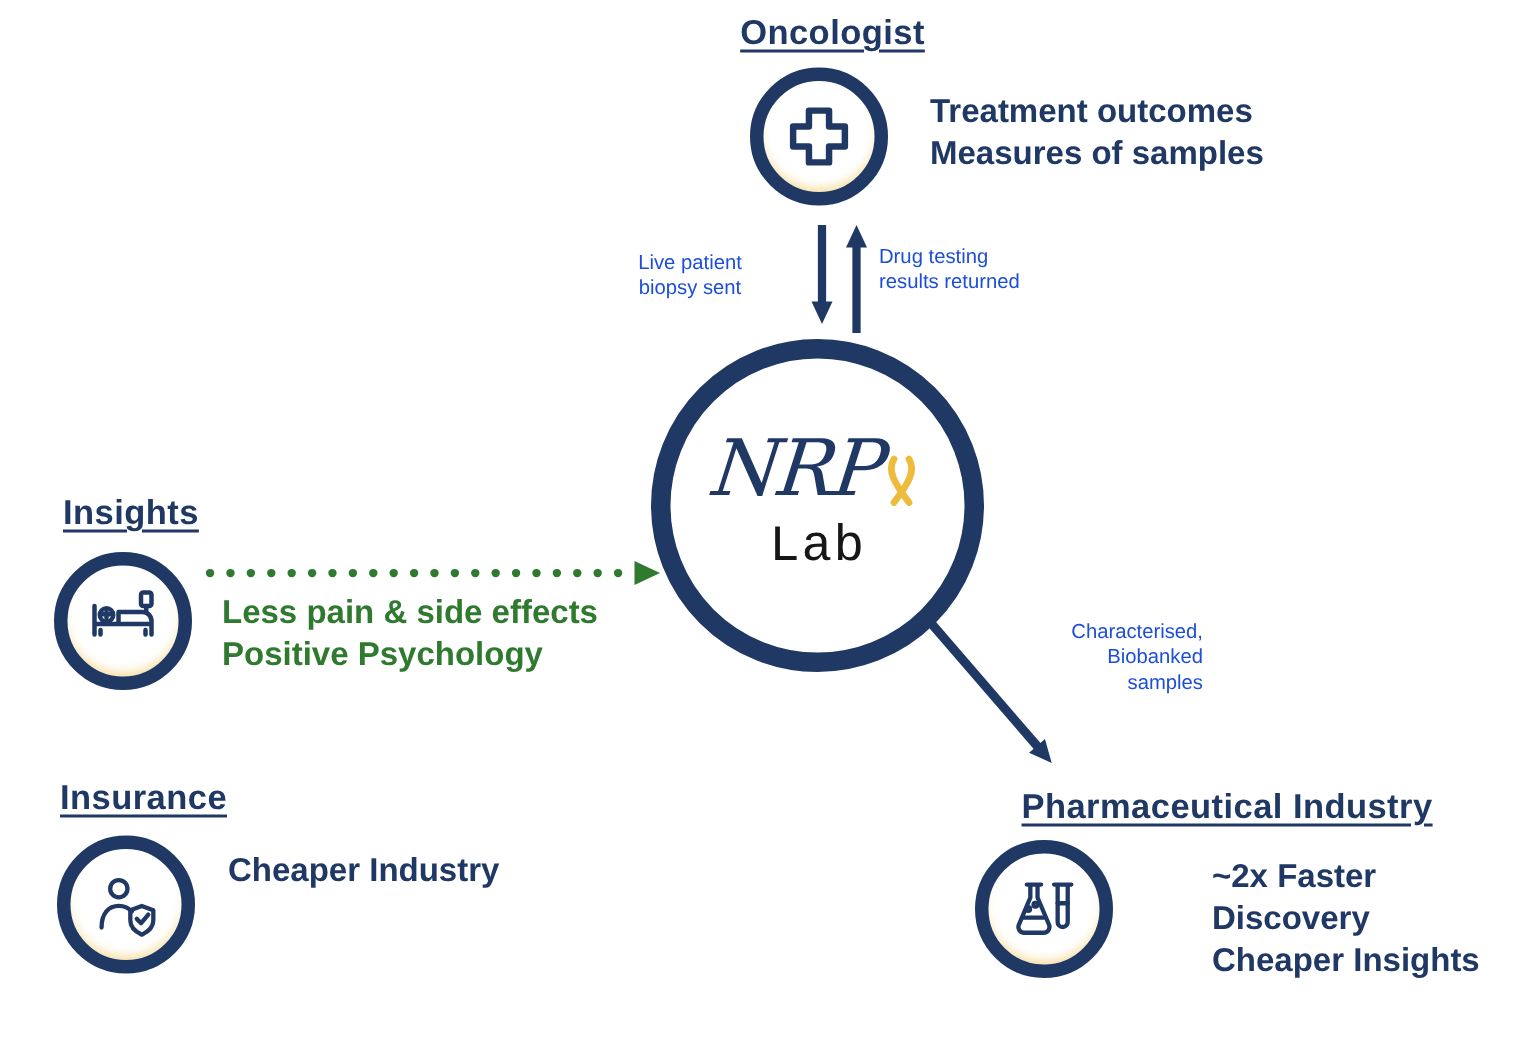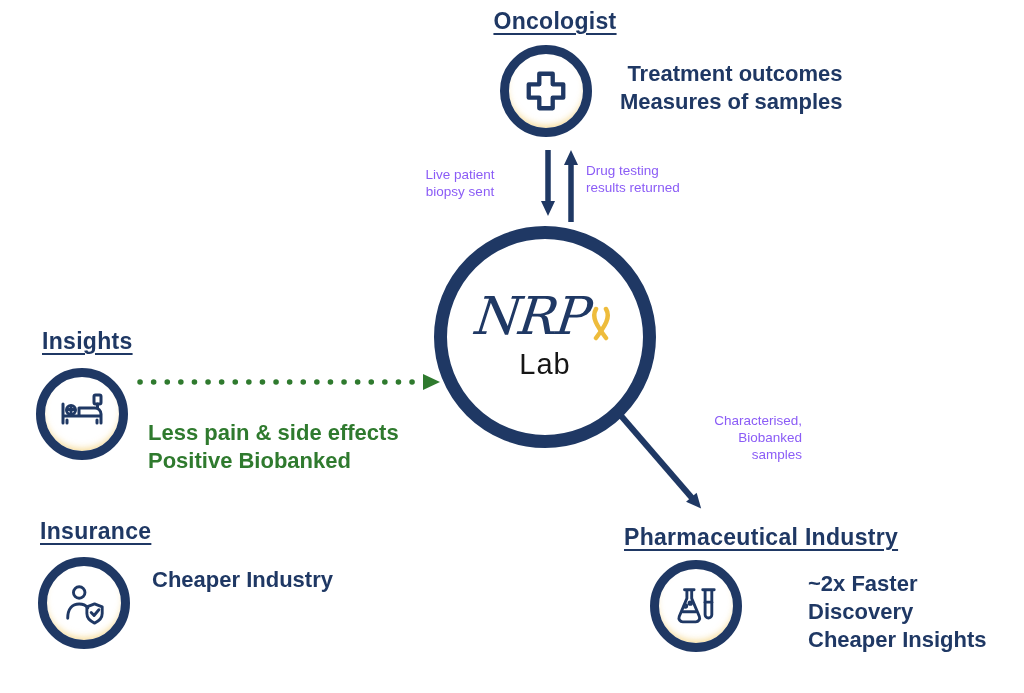--- a/index.html
+++ b/index.html
@@ -43,25 +43,25 @@
     stroke-linejoin: round;
   }
   .node-text {
     position: absolute;
     font-size: 22px;
     font-weight: 700;
     color: #1f3864;
     line-height: 28px;
     z-index: 3;
   }
-  .green-text { color: #2f7a2e; margin-top: 25px; }
+  .green-text { color: #2f7a2e; }
   .small-label {
     position: absolute;
     font-size: 13.5px;
-    color: #8b5cf6;
+    color: #1d4ed8;
     line-height: 17px;
     white-space: pre-line;
     z-index: 3;
   }
   .center-circle {
     position: absolute;
     left: 434px;
     top: 226px;
     width: 222px;
     height: 222px;
@@ -86,24 +86,25 @@
     line-height: 56px;
     color: #1f3864;
     transform: skewX(-7deg);
     letter-spacing: -2px;
   }
   .ribbon {
     margin-left: -2px;
     margin-top: 18px;
   }
   .lab-label {
-    font-size: 29px;
+    font-size: 34px;
     color: #161616;
     letter-spacing: 1px;
     margin-top: 2px;
+    font-family: Liberation Mono, monospace;
   }
   .arrows-layer {
     position: absolute;
     left: 0; top: 0;
     width: 1024px;
     height: 693px;
     z-index: 1;
     pointer-events: none;
   }
   .navy-line { stroke: #1f3864; stroke-width: 5.5; }
@@ -137,21 +138,21 @@
   </svg>
 
   <div class="node-title align-center" style="left:492px; top:8px; width:126px;">Oncologist</div>
   <div class="ring" style="left:500px; top:45px;">
     <span>
       <svg width="46" height="46" viewBox="0 0 48 48">
         <path class="icon-stroke" style="stroke-width:4.5" d="M17 6 h14 v11 h11 v14 h-11 v11 h-14 v-11 h-11 v-14 h11 z"></path>
       </svg>
     </span>
   </div>
-  <div class="node-text" style="left:620px; top:60px;text-align:right;">
+  <div class="node-text" style="left:620px; top:60px;">
     <div>Treatment outcomes</div>
     <div>Measures of samples</div>
   </div>
 
   <div class="small-label align-center" style="left:400px; top:166px; width:120px;">Live patient
 biopsy sent</div>
   <div class="small-label" style="left:586px; top:162px; width:140px;">Drug testing
 results returned</div>
 
   <div class="center-circle">
@@ -175,21 +176,21 @@
         <path class="icon-stroke" d="M39.5 14 v4"></path>
         <circle class="icon-stroke" cx="13" cy="20" r="4.5"></circle>
         <path class="icon-stroke" d="M10.5 19.5 h5 M13 18 v4"></path>
         <path class="icon-stroke" d="M5 33 V14 M5 26 h38 M43 33 V24 a6 6 0 0 0 -6 -6 H21 v8"></path>
         <path class="icon-stroke" d="M9 30 v3 M39 30 v3"></path>
       </svg>
     </span>
   </div>
   <div class="node-text green-text" style="left:148px; top:394px;">
     <div>Less pain &amp; side effects</div>
-    <div>Positive Biobanked</div>
+    <div>Positive Psychology</div>
   </div>
 
   <div class="node-title" style="left:40px; top:518px;">Insurance</div>
   <div class="ring" style="left:38px; top:557px;">
     <span>
       <svg width="46" height="46" viewBox="0 0 48 48">
         <circle class="icon-stroke" cx="19" cy="13" r="6"></circle>
         <path class="icon-stroke" d="M7 40 c0 -10 5 -15 12 -15 c4 0 7 1.5 9 4"></path>
         <path class="icon-stroke" d="M35 25 l8 3 v7 c0 5 -3.5 8 -8 10 c-4.5 -2 -8 -5 -8 -10 v-7 z"></path>
         <path class="icon-stroke" d="M31.5 34 l3 3 l5 -6"></path>
@@ -197,21 +198,21 @@
     </span>
   </div>
   <div class="node-text" style="left:152px; top:566px;">
     <div>Cheaper Industry</div>
   </div>
 
   <div class="small-label" style="left:682px; top:412px; width:120px;text-align:right;">Characterised,
 Biobanked
 samples</div>
 
-  <div class="node-title" style="left:624px; top:524px;">Pharmaceutical Industry</div>
+  <div class="node-title" style="left:681px; top:524px;">Pharmaceutical Industry</div>
   <div class="ring" style="left:650px; top:560px;">
     <span>
       <svg width="46" height="46" viewBox="0 0 48 48">
         <path class="icon-stroke" d="M12 7 h10 M14.5 7 v9 L6.5 35 a4 4 0 0 0 3.7 5.5 h13.6 a4 4 0 0 0 3.7 -5.5 L19.5 16 V7"></path>
         <path class="icon-stroke" d="M10 30 h14"></path>
         <circle class="icon-stroke" cx="13" cy="24" r="1.3"></circle>
         <circle class="icon-stroke" cx="18" cy="21" r="1.3"></circle>
         <path class="icon-stroke" d="M31 7 h12 M33.5 7 v26 a3.5 3.5 0 0 0 7 0 V7"></path>
         <path class="icon-stroke" d="M33.5 20 h7"></path>
       </svg>

